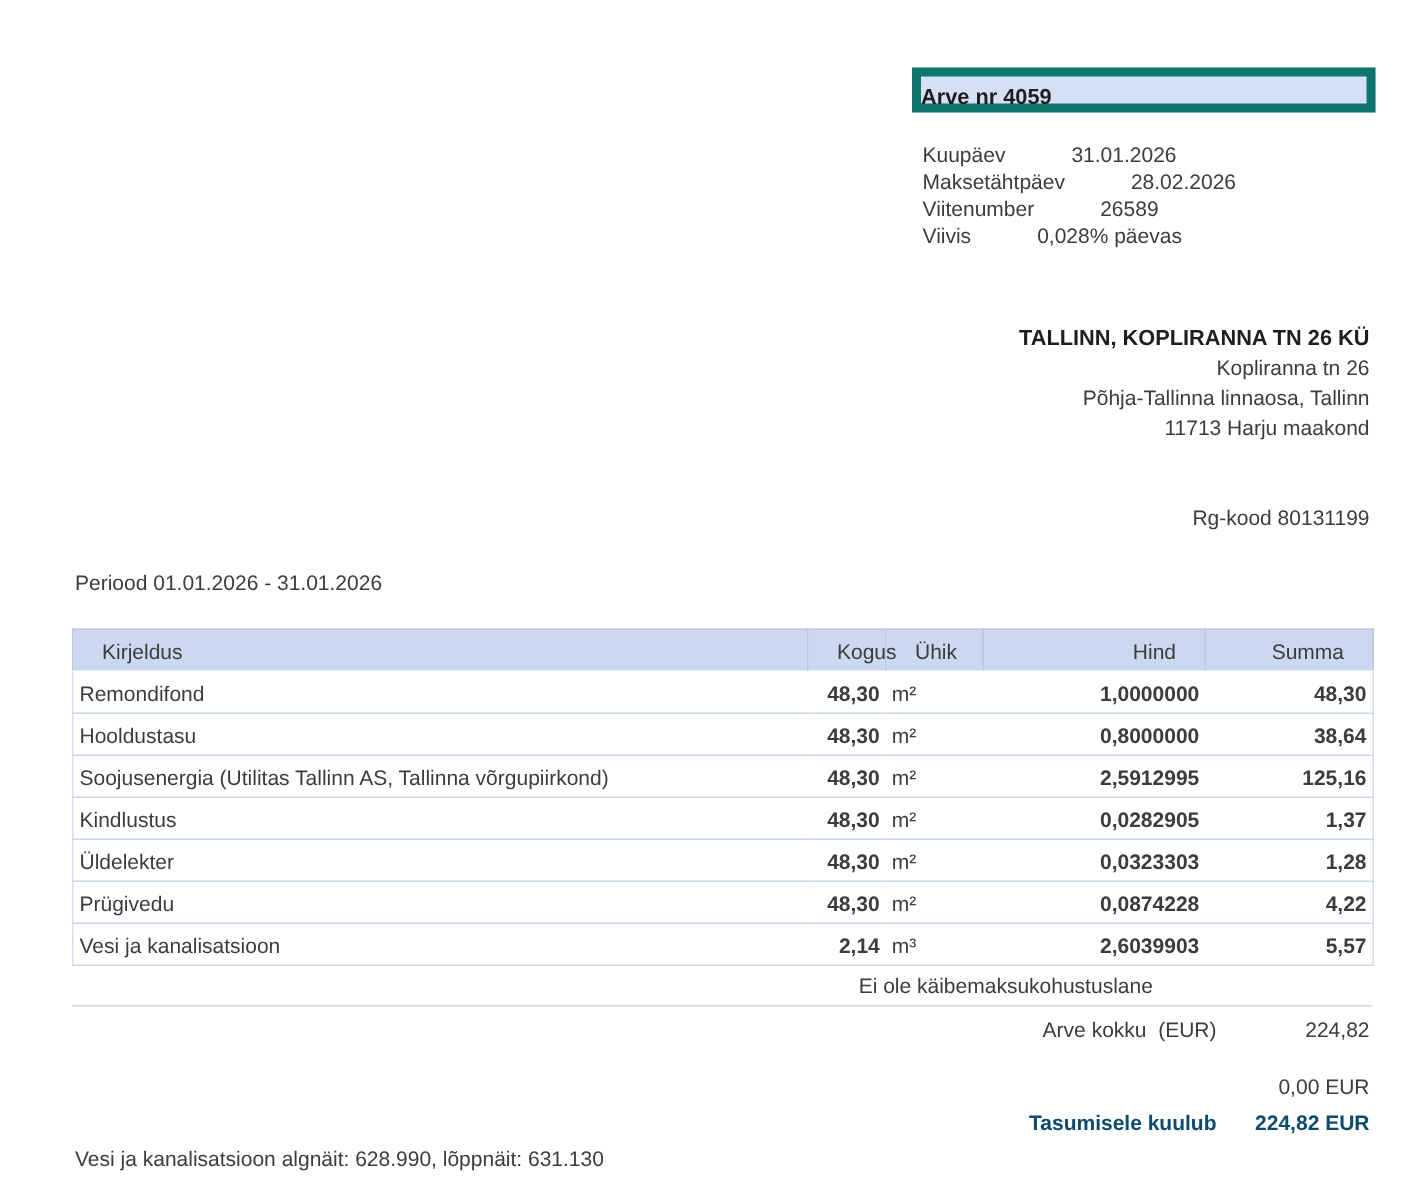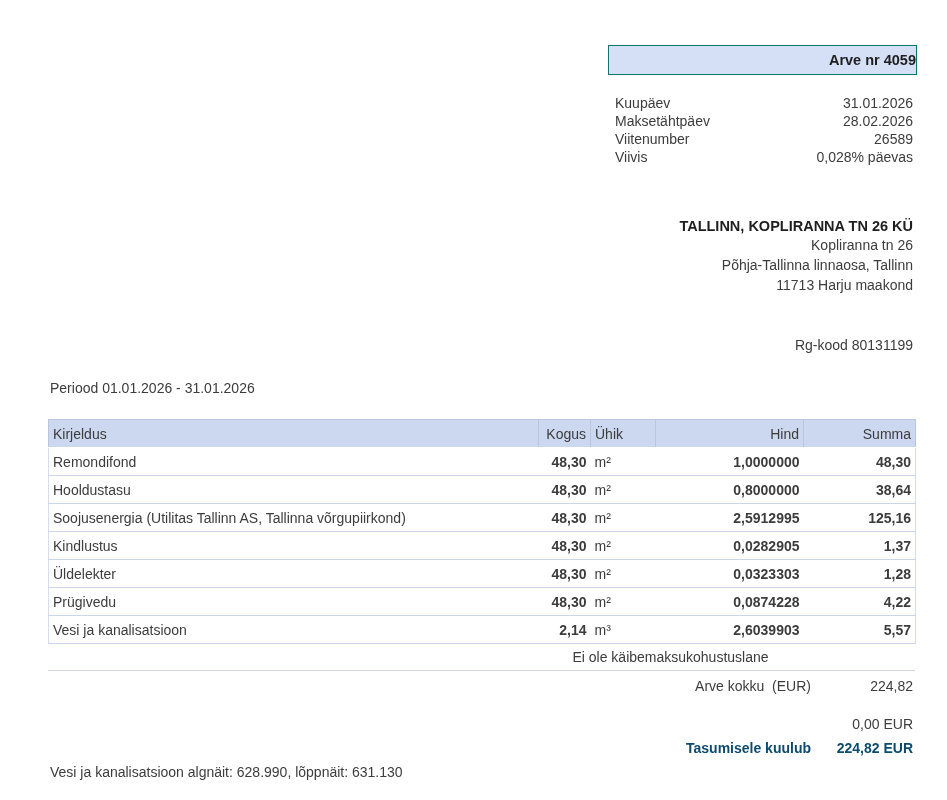--- a/index.html
+++ b/index.html
@@ -14,37 +14,38 @@
     overflow: hidden;
   }
 
   
   .title-box {
     position: absolute;
     left: 608px; top: 45px;
     width: 309px; height: 30px;
     box-sizing: border-box;
     background: #d5e0f6;
-    border: 1px solid #0f766e;
-    text-align: right;
+    border: 6px solid #0f766e;
+    text-align: left;
     line-height: 28px;
     font-weight: 700;
     font-size: 14.5px;
     color: #1e1e1e;
   }
   .meta-list {
     position: absolute;
     left: 608px; top: 94px;
     width: 309px;
   }
   .meta-row {
     display: flex;
-    justify-content: space-between;
+    justify-content: flex-start;
     line-height: 18px;
     padding: 0 4px 0 7px;
+    gap: 44px;
   }
   .org-name {
     position: absolute;
     left: 408px; top: 196px;
     width: 505px;
     text-align: right;
     font-weight: 700;
     font-size: 14.5px;
     color: #1e1e1e;
     margin-top: 22px;
@@ -76,21 +77,21 @@
     width: 867px;
     border-collapse: collapse;
     table-layout: fixed;
     font-size: 14px;
     color: #3c3c3c;
   }
   .items-table th {
     background: #ccd8f0;
     font-weight: 400;
     height: 27px;
-    padding: 0 4px;
+    padding: 0 19px;
     border: 1px solid #b9c6e0;
     border-bottom: 1px solid #ffffff;
   }
   .items-table td {
     height: 27px;
     padding: 0 4px;
     border-bottom: 1px solid #ccd6ea;
     background: #ffffff;
   }
   .items-table td:first-child { border-left: 1px solid #d4deef; margin-top: 36px; }

